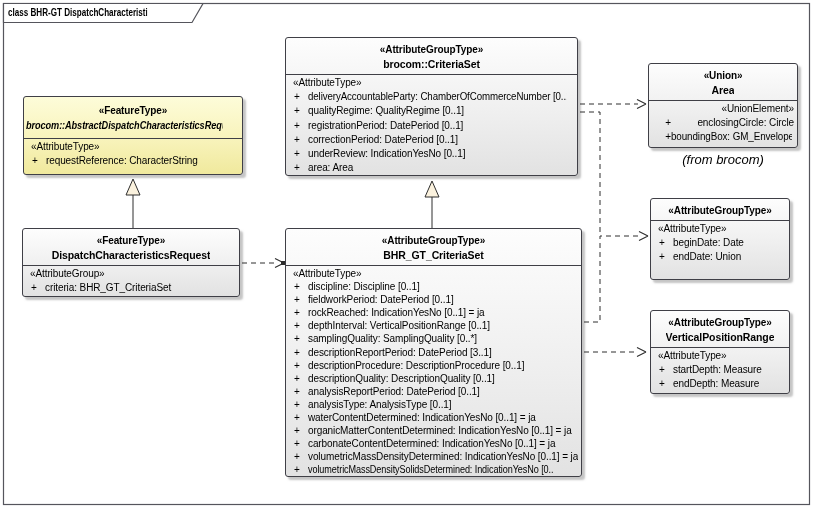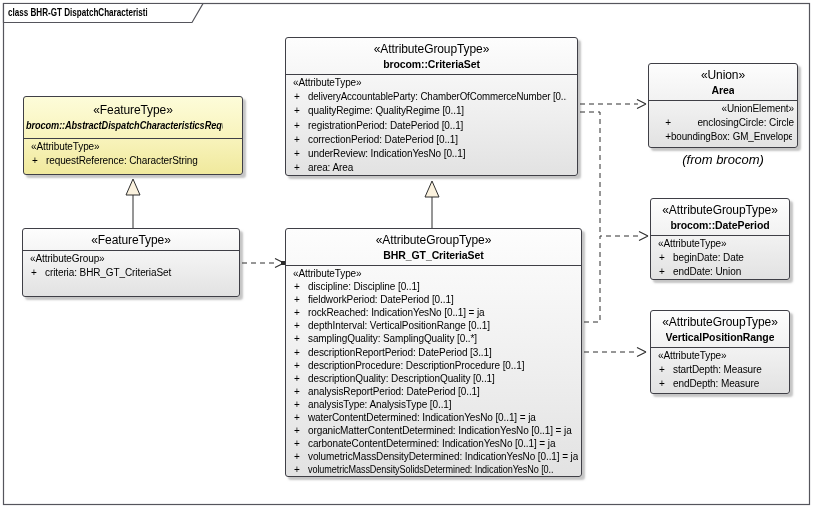--- a/index.html
+++ b/index.html
@@ -20,21 +20,21 @@
     background:linear-gradient(180deg,#fdfdfd 0%,#efefef 55%,#e2e2e2 100%);
     box-shadow:3px 3px 2px rgba(150,150,150,.55);
     font-size:10px;letter-spacing:-0.1px;overflow:hidden;
   }
   .uml-box.yellow{
     background:linear-gradient(180deg,#fdfcd9 0%,#f8f3bb 55%,#f0e99d 100%);
   }
   .hdr{padding:4px 2px 2px 2px;}
   .hdr-line{display:flex;line-height:15px;}
   .hdr-line span{margin:0 auto;max-width:100%;overflow:hidden;white-space:nowrap;}
-  .stereo{font-weight:normal;font-size:12px;}
+  .stereo{font-weight:bold;font-size:10px;}
   .cname{font-weight:bold;font-size:10.5px;}
   .cname.abstract{font-style:italic;font-size:10px;}
   .comp{border-top:1px solid #3f3f46;padding:1px 3px 5px 5px;line-height:14.2px;}
   #box-bhrgt .comp{line-height:13.1px;}
   .astereo{padding-left:2px;white-space:nowrap;overflow:hidden;}
   .attr-row{display:flex;}
   .vis{flex:none;width:17px;padding-left:3px;box-sizing:border-box;}
   .txt{flex:1;min-width:0;overflow:hidden;white-space:nowrap;}
   #box-abstract .hdr{padding-top:6px;padding-bottom:5px;}
   
@@ -83,20 +83,23 @@
           </div>
         </div>
     </div>
   </div>
 
   <div class="uml-box" id="box-dispatch">
     <div class="hdr">
       <div class="hdr-line">
           <span class="stereo fitx">«FeatureType»</span>
         </div>
+      <div class="hdr-line">
+          <span class="cname fitx">DispatchCharacteristicsRequest</span>
+        </div>
     </div>
     <div class="comp">
       <div class="astereo">«AttributeGroup»</div>
       <div>
           <div class="attr-row">
             <span class="vis">+</span>
             <span class="txt fitx">criteria: BHR_GT_CriteriaSet</span>
           </div>
         </div>
     </div>
@@ -240,23 +243,20 @@
           </div>
         </div>
     </div>
   </div>
   <div id="area-note">(from brocom)</div>
 
   <div class="uml-box" id="box-dateperiod">
     <div class="hdr">
       <div class="hdr-line">
           <span class="stereo fitx">«AttributeGroupType»</span>
-        </div>
-      <div class="hdr-line">
-          <span class="cname fitx">brocom::DatePeriod</span>
         </div>
     </div>
     <div class="comp">
       <div class="astereo">«AttributeType»</div>
       <div>
           <div class="attr-row">
             <span class="vis">+</span>
             <span class="txt fitx">beginDate: Date</span>
           </div>
           <div class="attr-row">

